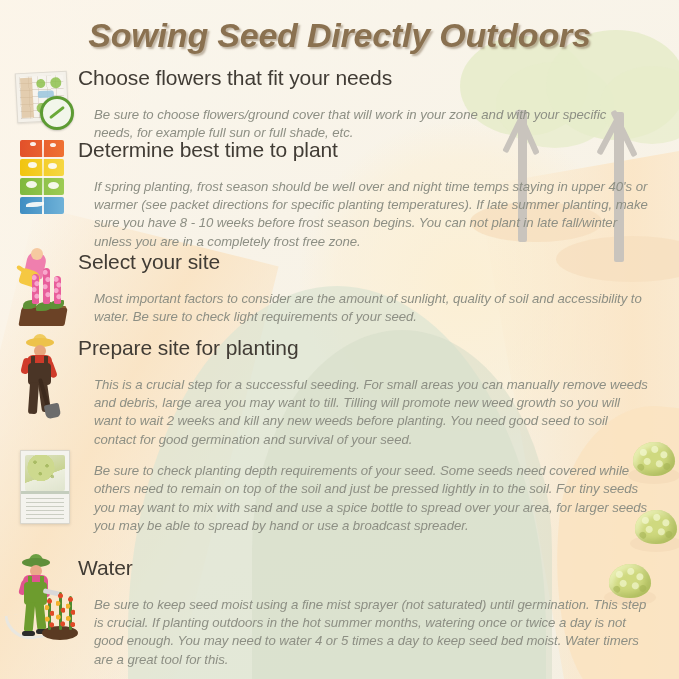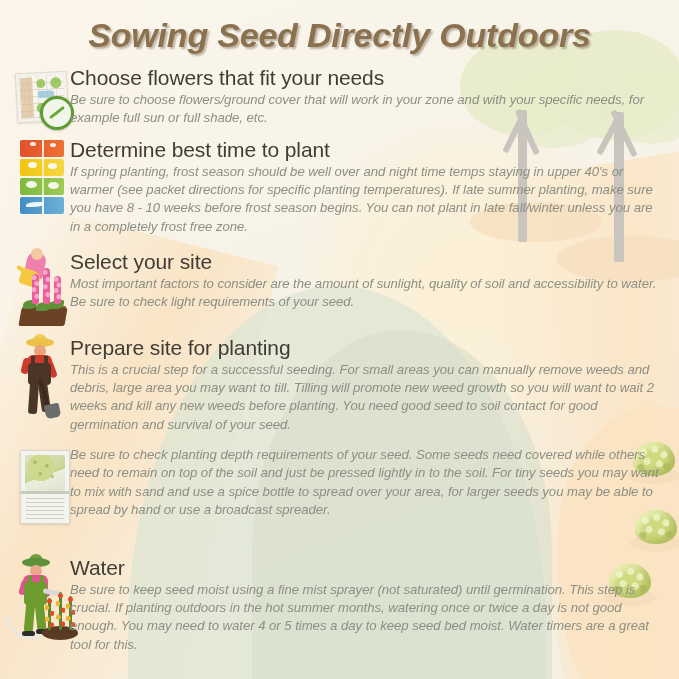--- a/index.html
+++ b/index.html
@@ -97,29 +97,29 @@
     letter-spacing:-.2px;
     color:#8a7150;
     text-shadow:2px 2px 2px rgba(120,98,70,.45);
     font-family:"Liberation Sans","DejaVu Sans",sans-serif;
   }
 
   .section{position:absolute;left:0;width:679px;}
   .sec-icon{
     position:absolute;left:12px;top:0;width:66px;height:86px;
   }
-  .sec-text{position:absolute;left:70px;right:14px;top:0;}
+  .sec-text{position:absolute;left:78px;right:14px;top:0;}
   .sec-head{
     font-size:21px;font-weight:400;color:#413c35;
     line-height:1.12;letter-spacing:-.1px;margin:0 0 1px 0;
     font-family:"Liberation Sans","DejaVu Sans",sans-serif;
   }
   .sec-body{
     font-size:13.2px;font-style:italic;color:#8d8f84;
-    line-height:1.40;letter-spacing:-.05px;margin:0;
+    line-height:1.40;letter-spacing:-.05px;margin:16px;
     font-family:"Liberation Sans","DejaVu Sans",sans-serif;
   }
 
   
   .icn{position:absolute;left:0;top:0;width:66px;height:86px;}
 
   
   .plan{
     position:absolute;left:4px;top:6px;width:50px;height:48px;
     background:#f4f1ea;border:1px solid #ded9cf;

